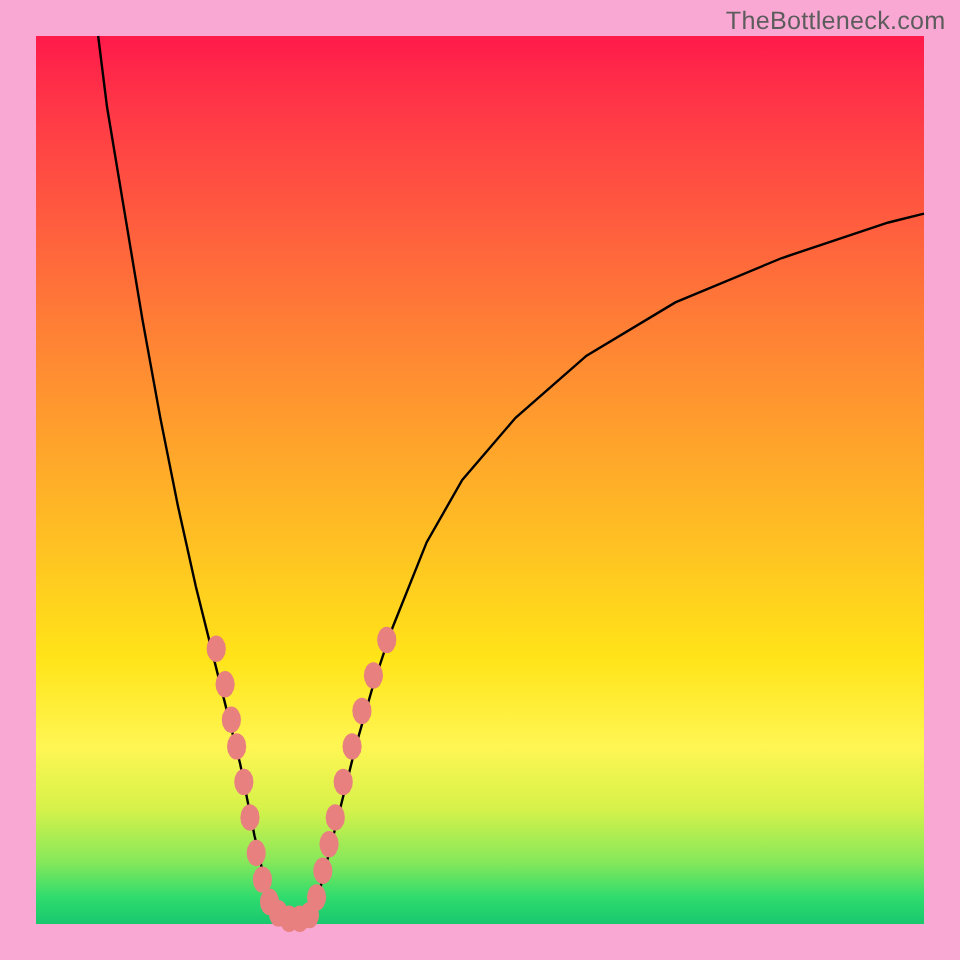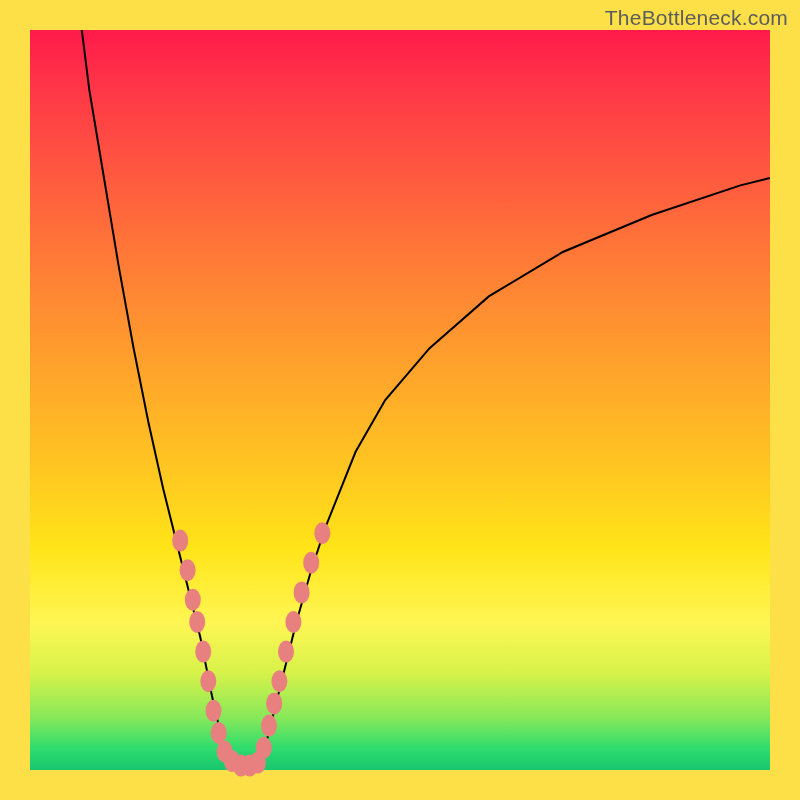--- a/index.html
+++ b/index.html
@@ -8,21 +8,21 @@
     width: 800px;
     height: 800px;
     overflow: hidden;
     background: #000;
     font-family: Arial, Helvetica, sans-serif;
   }
   .frame {
     position: relative;
     width: 800px;
     height: 800px;
-    background: #fde047;
+    background: #f9a8d4;
   }
   .plot-area {
     position: absolute;
     left: 30px;
     top: 30px;
     width: 740px;
     height: 740px;
     
     background: linear-gradient(
       to bottom,

